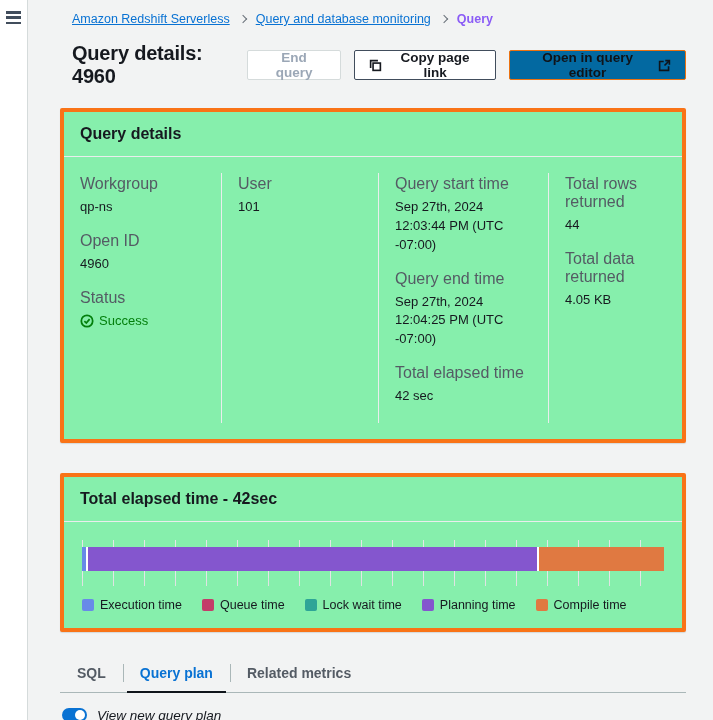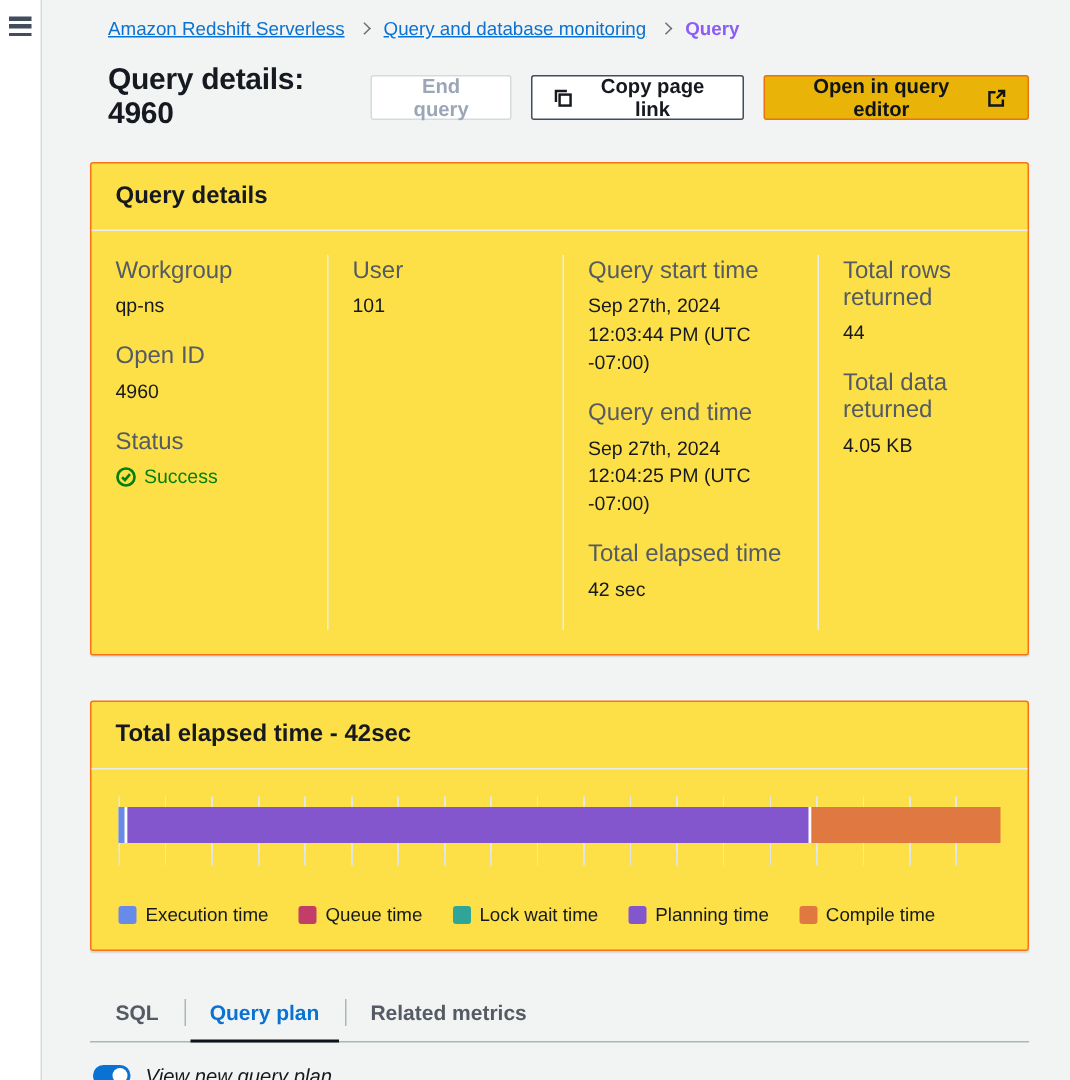--- a/index.html
+++ b/index.html
@@ -19,25 +19,25 @@
   .breadcrumb a { color:#0972d3; text-decoration:underline; cursor:pointer; }
   .crumb-current { color:#8b5cf6; font-weight:700; }
   .crumb-sep { width:6px; height:6px; border-top:1.5px solid #687078; border-right:1.5px solid #687078; transform:rotate(45deg); margin:0 1px; }
 
   .title-row { display:flex; align-items:center; justify-content:space-between; margin-top:16px; }
   .page-title { font-size:20px; font-weight:700; letter-spacing:-0.2px; }
   .title-actions { display:flex; gap:13px; }
   .btn { height:30px; padding:0 14px; font-size:13.5px; font-weight:700; font-family:inherit; background:#fff;
          border:1px solid #414d5c; color:#16191f; cursor:pointer; display:flex; align-items:center; gap:7px; border-radius:2px; }
   .btn.disabled { border-color:#d5dbdb; color:#9ba7b6; cursor:default; }
-  .btn.primary { background:#eab308; border-color:#ec7211; color:#0f141a; }
+  .btn.primary { background:#0369a1; border-color:#ec7211; color:#0f141a; }
   .btn svg { flex:0 0 auto; }
 
   
-  .card { background:#fde047; border:1px solid #f97316; border-radius:2px; box-shadow:0 1px 1px rgba(0,28,36,.12); margin-top:30px; }
+  .card { background:#86efac; border:4px solid #f97316; border-radius:2px; box-shadow:0 1px 1px rgba(0,28,36,.12); margin-top:30px; }
   .card-header { padding:13px 16px; border-bottom:1px solid #eaeded; font-size:16px; font-weight:700; display:flex; align-items:center; }
   .card:first-of-type { margin-top:20px; }
 
   
   .details-grid { display:grid; grid-template-columns:157px 157px 170px 1fr; padding:16px 0; }
   .details-col { padding:2px 16px; }
   .details-col + .details-col { border-left:1px solid #eaeded; }
   .field { margin-bottom:15px; }
   .field-label { font-size:16px; color:#545b64; margin-bottom:5px; }
   .field-value { font-size:13px; color:#16191f; line-height:1.45; max-width:150px; }
@@ -46,21 +46,21 @@
   
   .chart-body { padding:18px 18px 16px; }
   .chart-plot { position:relative; height:46px; }
   .chart-grid { position:absolute; left:0; right:0; top:0; height:38px;
                 background:repeating-linear-gradient(to right, #e4e7e7 0 1px, transparent 1px 31px); }
   .chart-ticks { position:absolute; left:0; right:0; bottom:0; height:8px;
                 background:repeating-linear-gradient(to right, #dfe3e3 0 1px, transparent 1px 31px); }
   .bar-stack { position:absolute; left:0; right:0; top:7px; height:24px; display:flex; }
   .bar-stack .segment { height:100%; }
   .bar-stack .segment:not(:last-child) { border-right:2px solid #fff; }
-  .chart-legend { display:flex; gap:20px; margin-top:26px; flex-wrap:wrap; }
+  .chart-legend { display:flex; gap:20px; margin-top:12px; flex-wrap:wrap; }
   .legend-item { display:flex; align-items:center; gap:6px; font-size:12.5px; color:#16191f; }
   .legend-swatch { width:12px; height:12px; border-radius:2px; flex:0 0 auto; }
 
   
   .tabs { display:flex; align-items:stretch; margin-top:24px; border-bottom:1px solid #aab7b8; padding-left:0; }
   .tab { position:relative; padding:9px 17px 11px; font-size:14px; font-weight:700; color:#545b64; cursor:pointer; }
   .tab:not(:first-child)::before { content:""; position:absolute; left:0; top:8px; bottom:10px; width:1px; background:#aab7b8; }
   .tab.active { color:#0972d3; }
   .tab.active::after { content:""; position:absolute; left:4px; right:4px; bottom:-1px; height:2px; background:#0f141a; }
 

